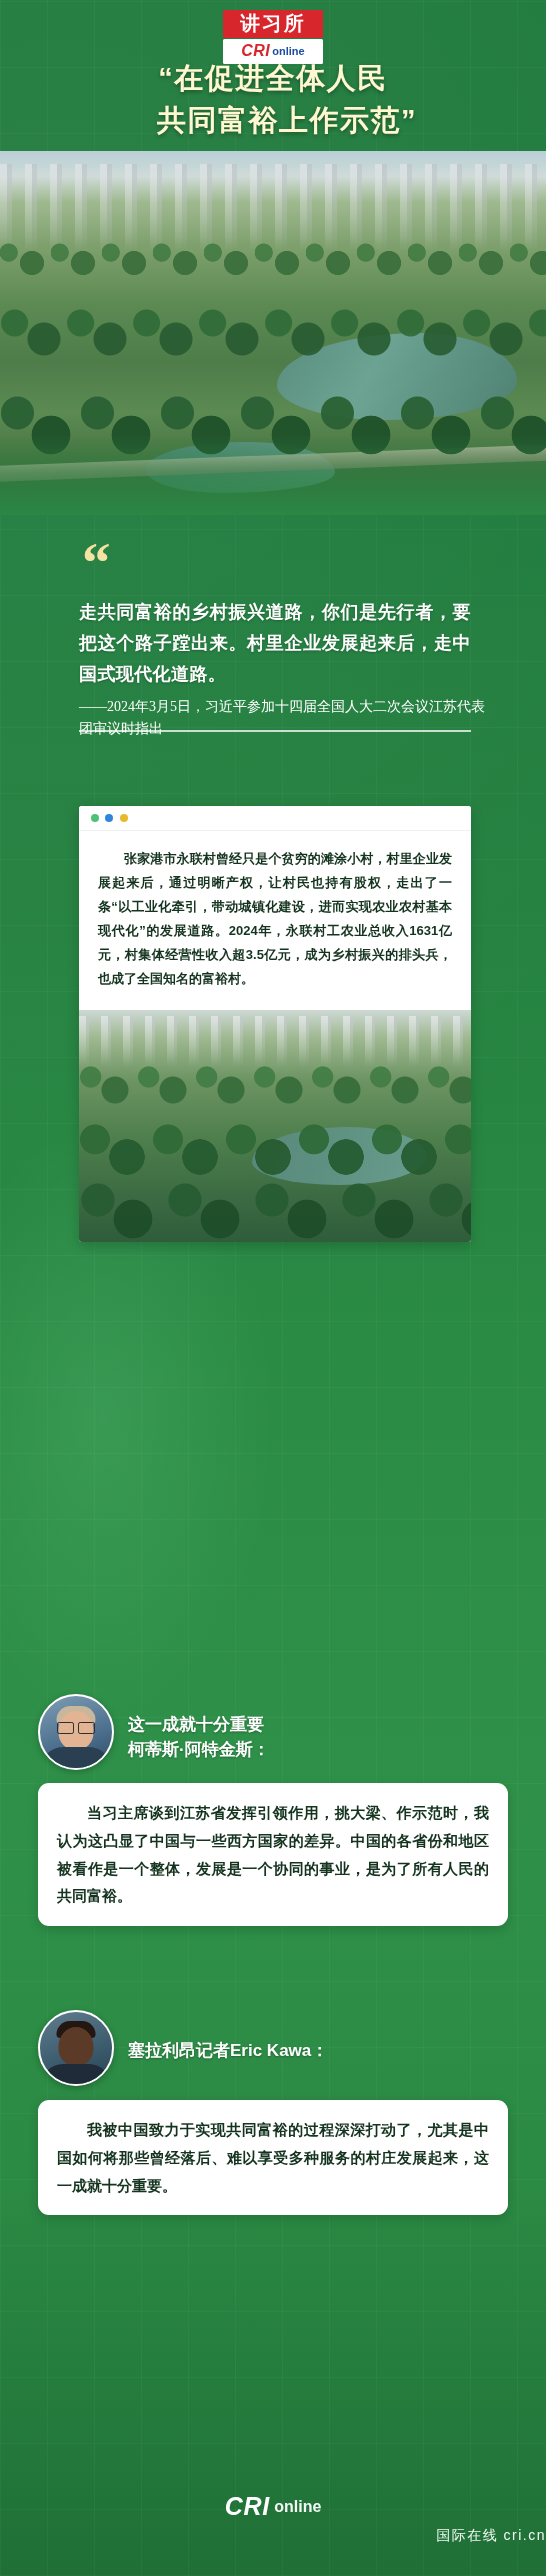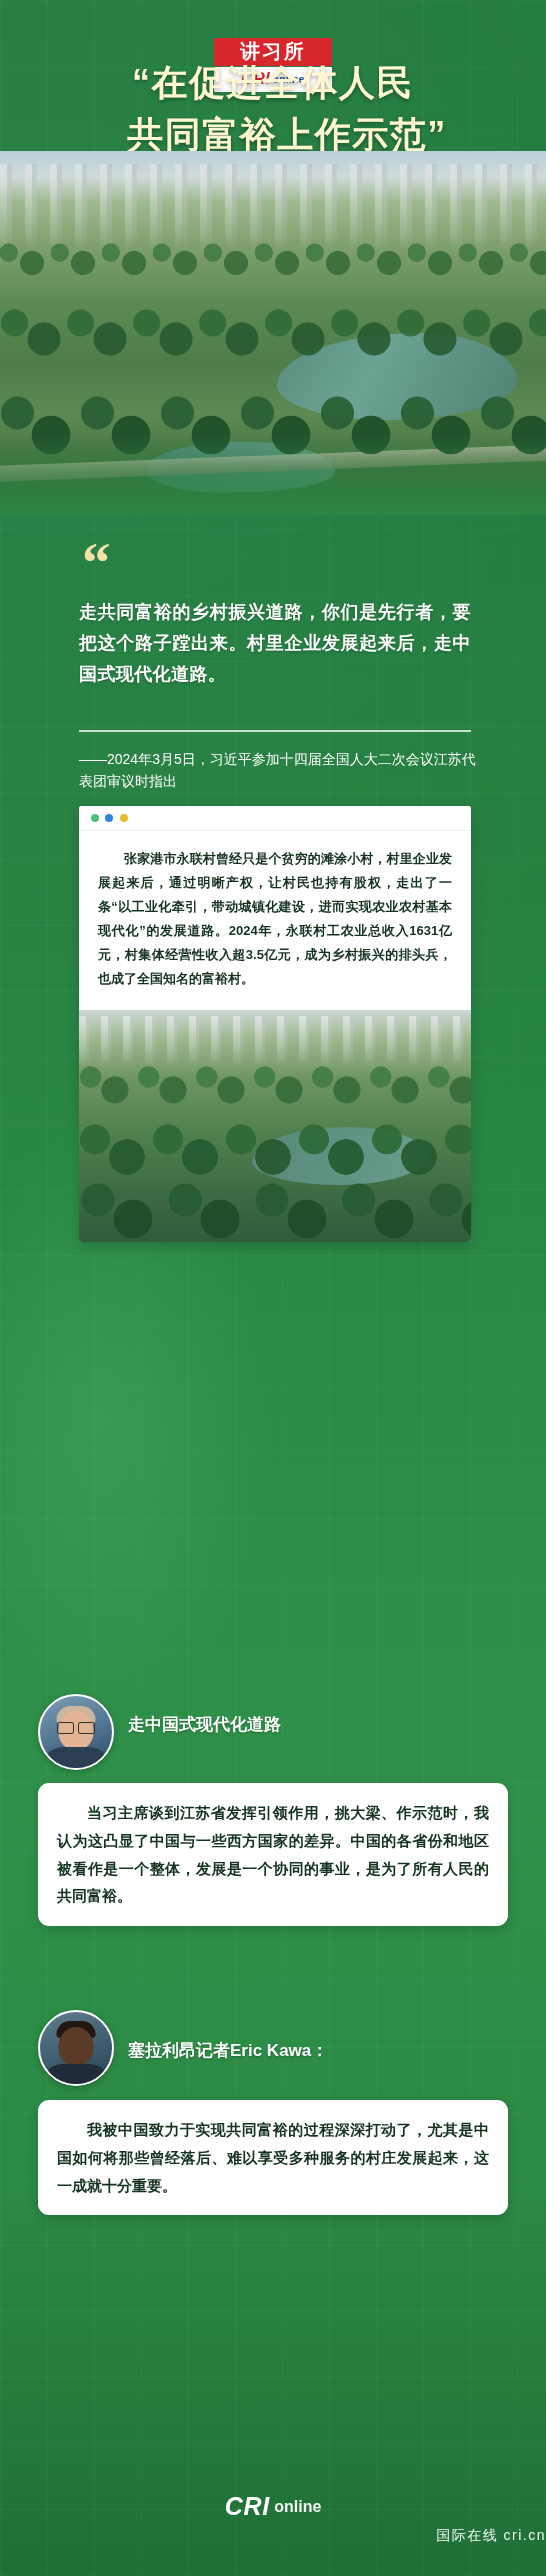--- a/index.html
+++ b/index.html
@@ -28,21 +28,21 @@
   .bg-glow {
     position: absolute; left: -87px; top: 1092px;
     width: 379px; height: 655px;
     background: radial-gradient(ellipse at center, rgba(160,255,190,0.12), transparent 65%);
     pointer-events:none;
   }
 
   
   .logo-wrap {
     position: absolute; top: 10.2px; left: 50%; transform: translateX(-50%);
-    width: 118px; text-align: center; margin-top: 28px;
+    width: 100px; text-align: center;
   }
   .logo-top {
     background: #d7272c;
     color: #ffffff;
     font-size: 19.7px;
     font-weight: bold;
     letter-spacing: 2.2px;
     padding: 3.6px 0 4.4px;
     line-height: 1;
     border-radius: 1.5px;
@@ -58,21 +58,21 @@
     gap: 2.2px;
   }
   .logo-cri { color: #d7272c; font-size: 16px; font-weight: bold; font-style: italic; letter-spacing: 0.4px;}
   .logo-online { color: #1a4fa0; font-size: 11px; font-weight: bold; }
 
   
   .headline {
     position: absolute; top: 57px; left: 0; width: 546px;
     text-align: center;
     color: #fff7cf;
-    font-size: 36px;
+    font-size: 29px;
     font-weight: bold;
     line-height: 1.45;
     letter-spacing: 1.5px;
     text-shadow: 0 1.5px 4.4px rgba(0,0,0,0.35);
   }
   .headline .l2 { display: block; margin-left: 28px; }
 
   
   .hero {
     position: absolute; top: 151px; left: 0; width: 546px; height: 364px;
@@ -134,22 +134,22 @@
     color:#ffffff; font-size:18px; font-weight:bold; line-height:1.72;
     text-align: justify;
     letter-spacing:0.4px;
     text-shadow:0 0.7px 2.2px rgba(0,0,0,.25);
   }
   .quote-rule {
     position:absolute; left:79px; top:730px; width:392px; height:1.5px;
     background: rgba(255,255,255,.75);
   }
   .quote-source {
-    position:absolute; left:79px; top:748px; width:408px;
-    color:#ffffff; font-size:14px; line-height:1.6;
+    position:absolute; left:79px; top:696px; width:408px;
+    color:#ffffff; font-size:14px; line-height:1.6;font-family:Liberation Serif, serif;
   }
 
   
   .card {
     position:absolute; left:79px; top:806px; width:392px;
     background:#ffffff;
     border-radius:2.9px;
     box-shadow: 0 4.4px 13px rgba(0,0,0,.18);
     overflow:hidden;
   }
@@ -290,21 +290,22 @@
     </div>
   </div>
 
   <div class="person-photo pp-bg1" style="left:38px; top:1694px;">
     <span class="face hair1"></span>
     <span class="face head1"></span>
     <span class="glass"></span>
     <span class="face body1"></span>
   </div>
   <div class="name-bar" style="left:128px; top:1713px; width:393px;">
-    <div>走中国式现代化道路</div>
+    <div>这一成就十分重要</div>
+    <div>柯蒂斯·阿特金斯：</div>
   </div>
   <div class="speech" style="left:38px; top:1783px; width:470px;">当习主席谈到江苏省发挥引领作用，挑大梁、作示范时，我认为这凸显了中国与一些西方国家的差异。中国的各省份和地区被看作是一个整体，发展是一个协同的事业，是为了所有人民的共同富裕。</div>
 
   <div class="person-photo pp-bg2" style="left:38px; top:2010px;">
     <span class="face hair2"></span>
     <span class="face head2"></span>
     <span class="face body2"></span>
   </div>
   <div class="name-bar" style="left:128px; top:2039px; width:393px;">
     <div>塞拉利昂记者Eric Kawa：</div>

